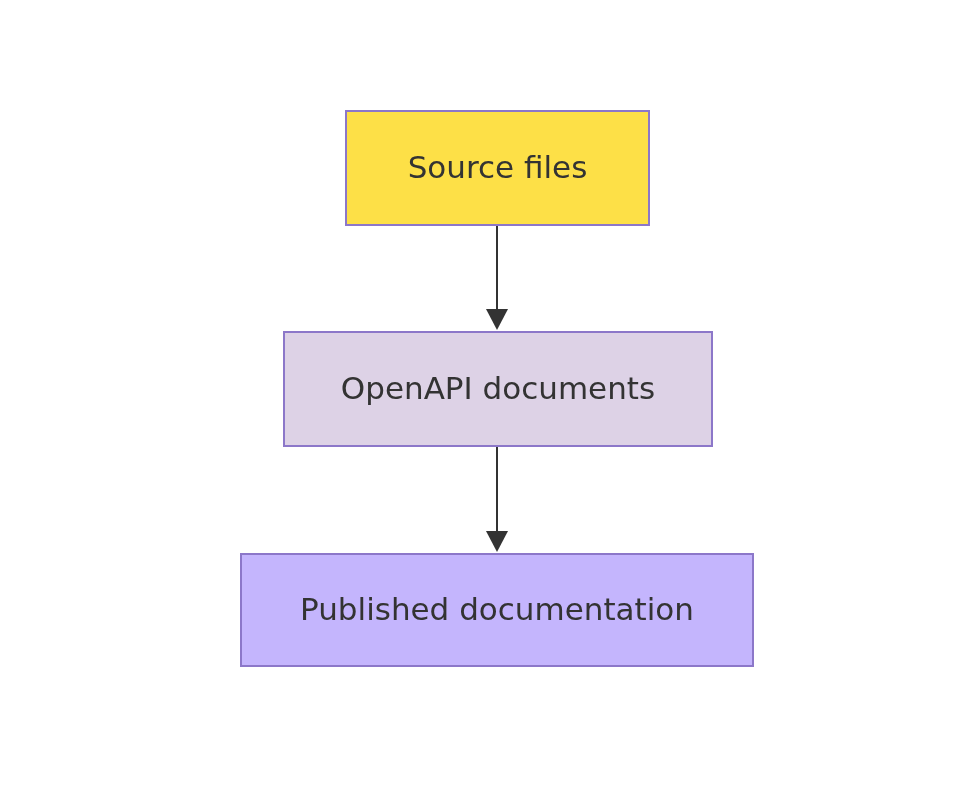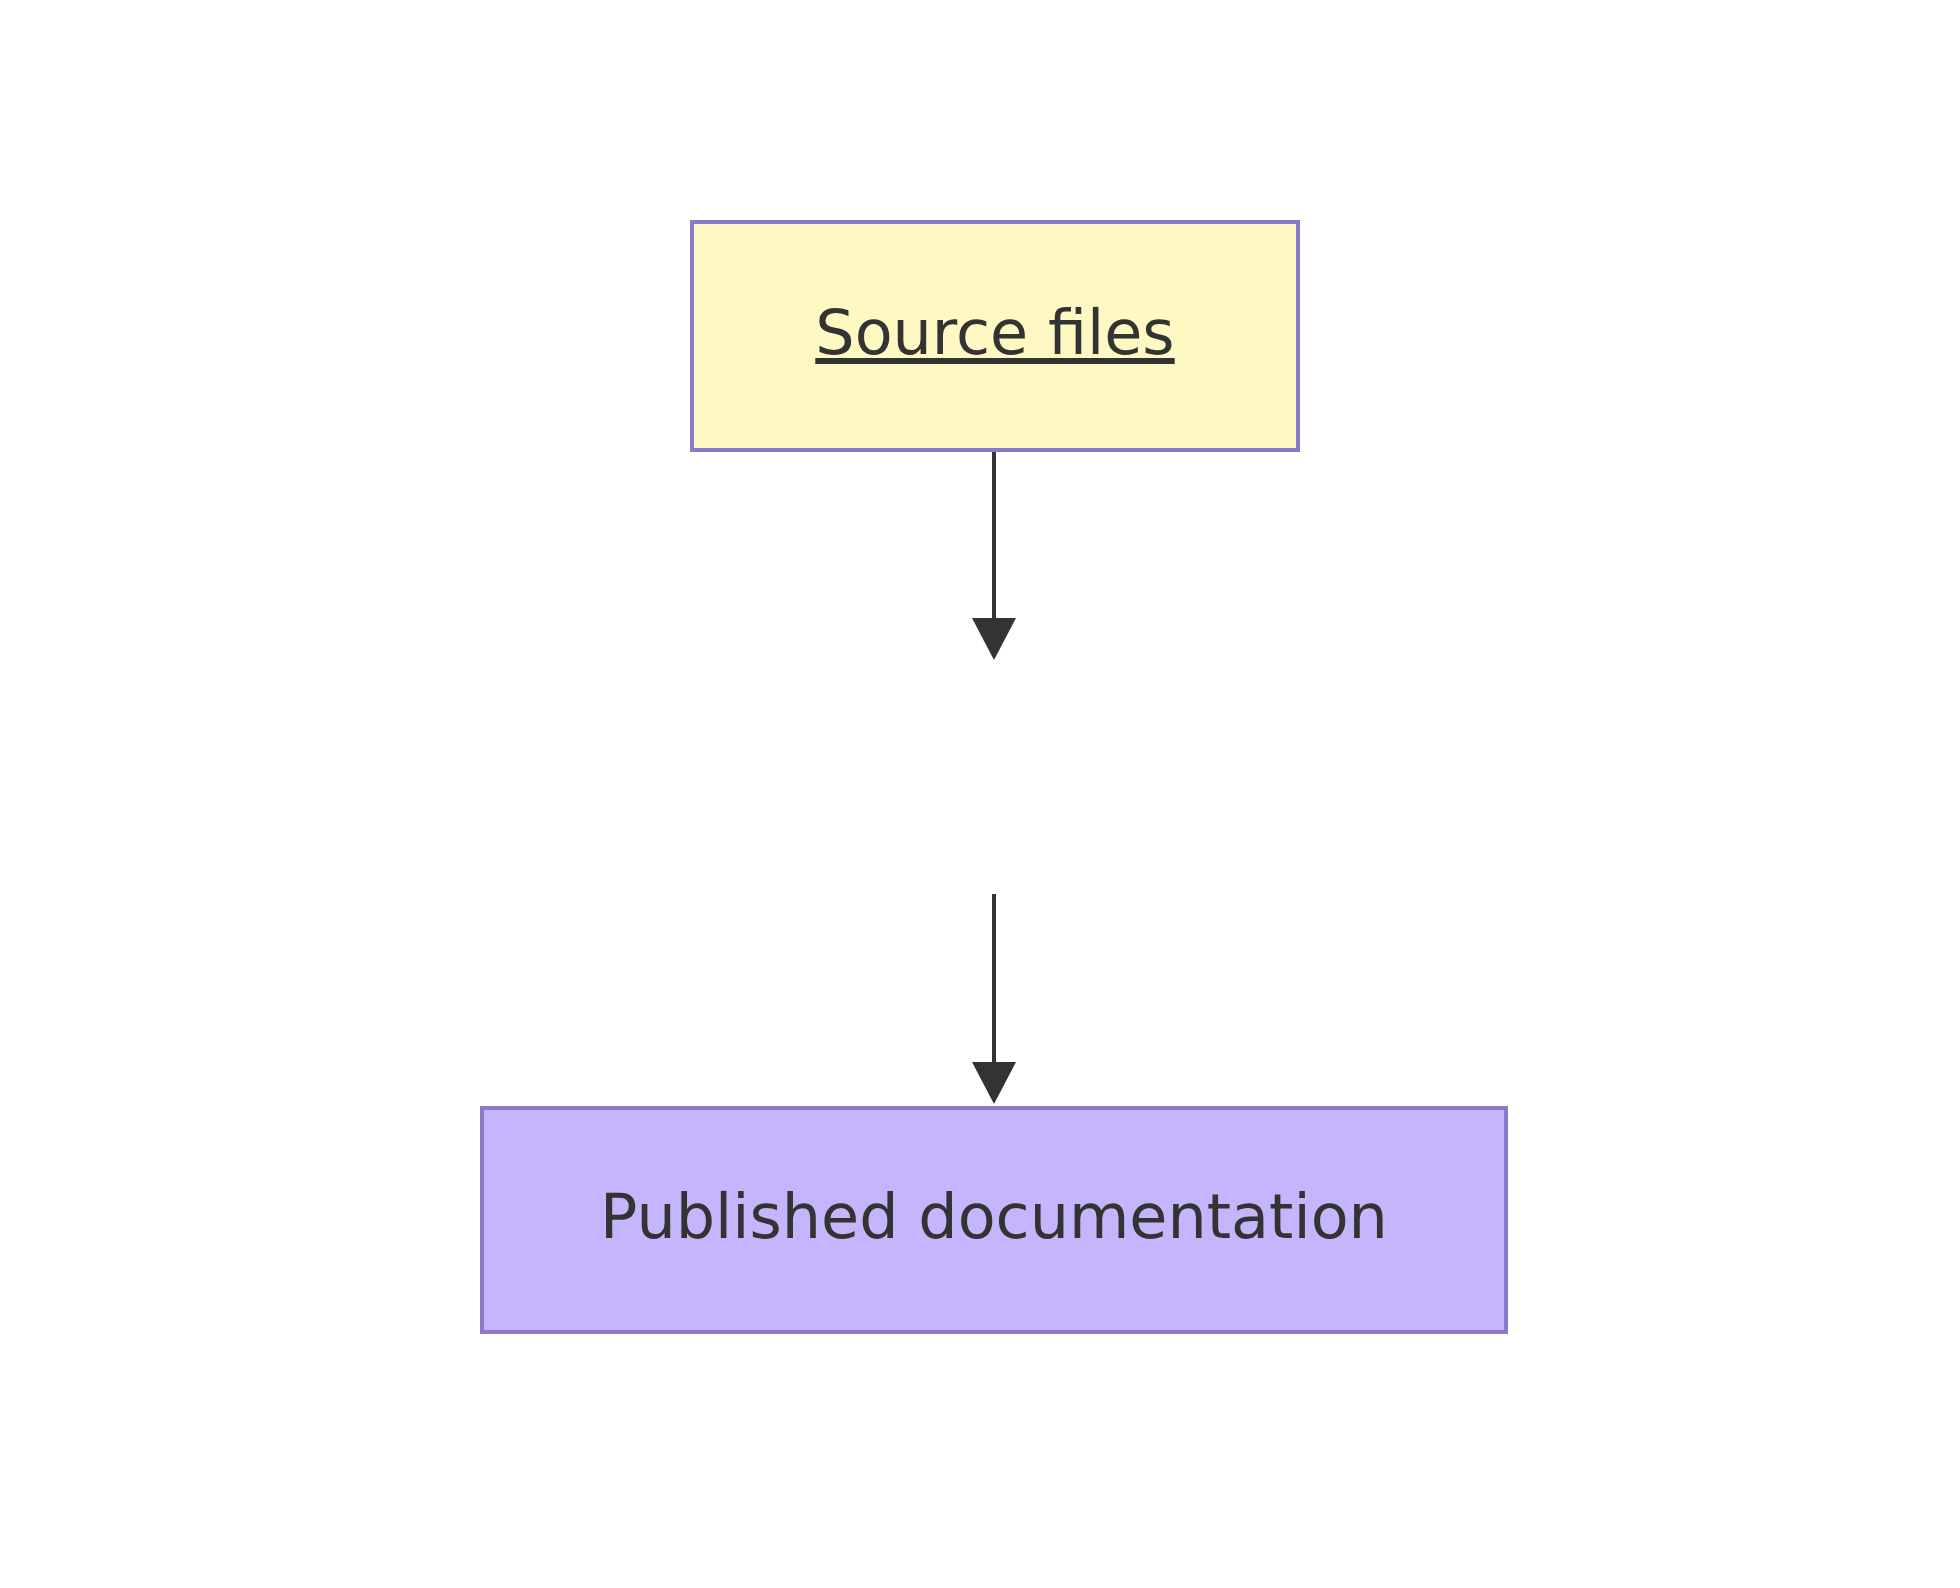--- a/index.html
+++ b/index.html
@@ -48,22 +48,25 @@
     <g>
       <line x1="497" y1="226" x2="497" y2="312" stroke-width="2" style="stroke: rgb(51, 51, 51);"></line>
       <polygon points="486,309 508,309 497,330" style="fill: rgb(51, 51, 51);"></polygon>
     </g>
     <g>
       <line x1="497" y1="447" x2="497" y2="534" stroke-width="2" style="stroke: rgb(51, 51, 51);"></line>
       <polygon points="486,531 508,531 497,552" style="fill: rgb(51, 51, 51);"></polygon>
     </g>
   </svg>
 
-  <div class="flow-node node-source" style="background-color: #fef9c3; border-color: rgb(140, 119, 201); color: rgb(51, 51, 51); text-decoration: underline;">
+  <div class="flow-node node-source" style="background-color: #fde047; border-color: rgb(140, 119, 201); color: rgb(51, 51, 51);">
     <span>Source files</span>
   </div>
 
+  <div class="flow-node node-openapi" style="background-color: rgb(221, 210, 230); border-color: rgb(140, 119, 201); color: rgb(51, 51, 51);">
+    <span>OpenAPI documents</span>
+  </div>
 
   <div class="flow-node node-published" style="background-color: #c4b5fd; border-color: rgb(140, 119, 201); color: rgb(51, 51, 51);">
     <span>Published documentation</span>
   </div>
 
 </div>
 
 </body></html>

